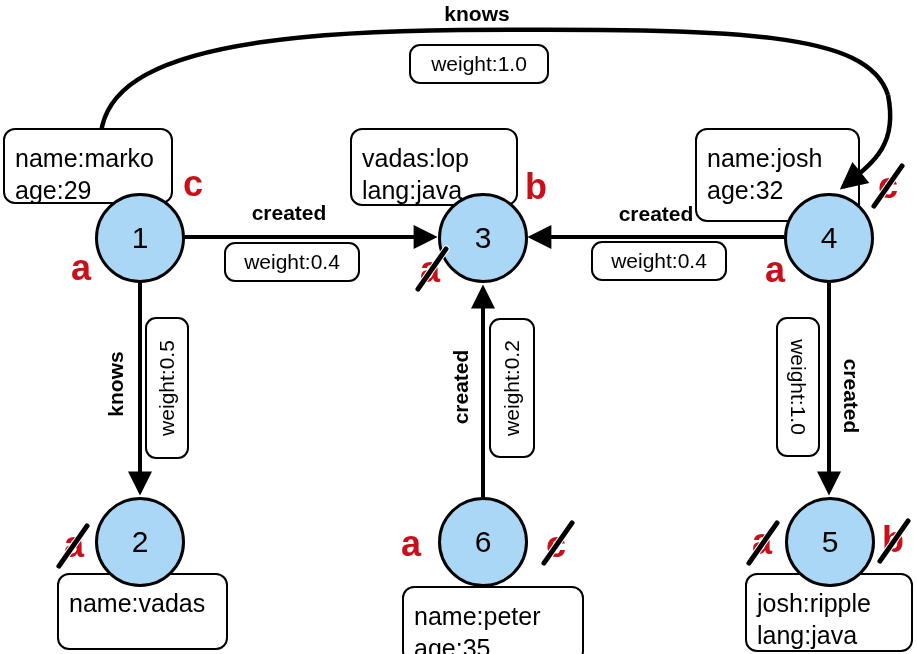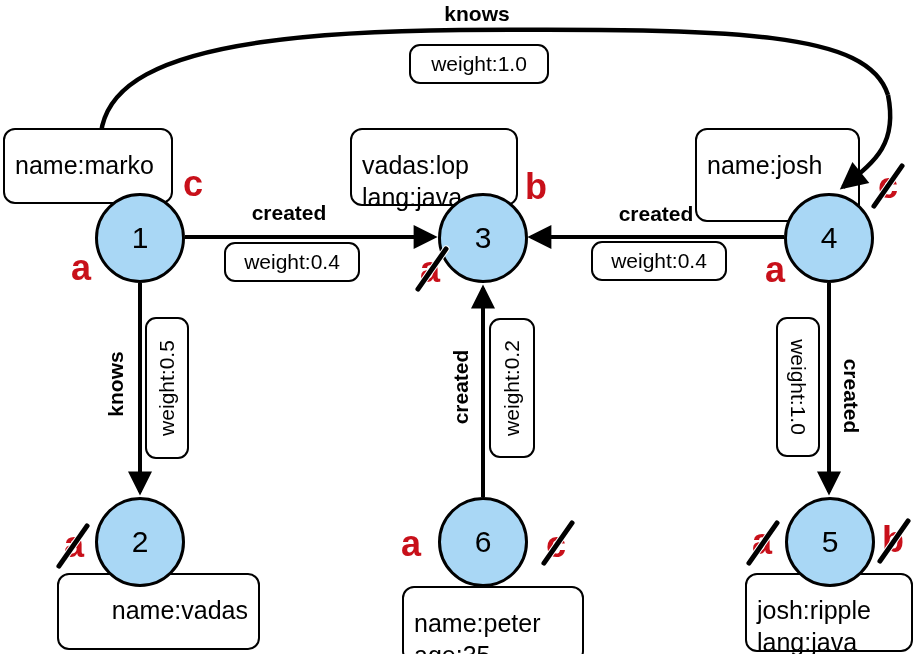--- a/index.html
+++ b/index.html
@@ -6,21 +6,21 @@
   .stage {
     position:relative; width:917px; height:654px; background:#ffffff;
     font-family:"Liberation Sans", sans-serif; overflow:hidden; color:#000;
   }
   svg.layer { position:absolute; left:0; top:0; width:917px; height:654px; pointer-events:none; }
   .edges   { z-index:1; }
   .overlay { z-index:5; }
 
   .propbox {
     position:absolute; z-index:2; background:#fff; border:2.5px solid #000;
-    border-radius:12px; padding:19px 10px; font-size:25px; line-height:32px;
+    border-radius:12px; padding:12px 10px; font-size:25px; line-height:32px;
     white-space:nowrap; box-sizing:border-box;
   }
   .node {
     position:absolute; z-index:3; width:90px; height:90px; border-radius:50%;
     background:#a9d7f5; border:3px solid #000; box-sizing:border-box;
     display:flex; align-items:center; justify-content:center;
     font-size:30px; transform:translate(-50%,-50%);
   }
   .weightbox {
     position:absolute; z-index:4; background:#fff; border:2.5px solid #000;
@@ -62,29 +62,31 @@
     <path d="M112 196 C70 90, 130 33, 460 30 C742 28, 868 32, 888 95" fill="none" stroke="#000" stroke-width="4.5"></path>
     <path d="M185 237 L434 237" fill="none" stroke="#000" stroke-width="4" marker-end="url(#arrow)"></path>
     <path d="M784 237 L531 237" fill="none" stroke="#000" stroke-width="4" marker-end="url(#arrow)"></path>
     <path d="M140 283 L140 492" fill="none" stroke="#000" stroke-width="4" marker-end="url(#arrow)"></path>
     <path d="M483 497 L483 288" fill="none" stroke="#000" stroke-width="4" marker-end="url(#arrow)"></path>
     <path d="M829 283 L829 492" fill="none" stroke="#000" stroke-width="4" marker-end="url(#arrow)"></path>
   </svg>
 
   <div class="propbox" style="left:3px; top:128px; width:170px; height:76px;">
     <div>name:marko</div>
+    <div>age:29</div>
   </div>
   <div class="propbox" style="left:350px; top:128px; width:168px; height:78px;">
     <div>vadas:lop</div>
     <div>lang:java</div>
   </div>
   <div class="propbox" style="left:695px; top:128px; width:165px; height:94px;">
     <div>name:josh</div>
+    <div>age:32</div>
   </div>
-  <div class="propbox" style="left:57px; top:573px; width:203px; height:77px;text-align:right;">
+  <div class="propbox" style="left:57px; top:573px; width:171px; height:77px;">
     <div>name:vadas</div>
   </div>
   <div class="propbox" style="left:402px; top:573px; width:182px; height:77px;margin-top:13px;">
     <div>name:peter</div>
     <div>age:35</div>
   </div>
   <div class="propbox" style="left:745px; top:573px; width:168px; height:79px;">
     <div>josh:ripple</div>
     <div>lang:java</div>
   </div>

